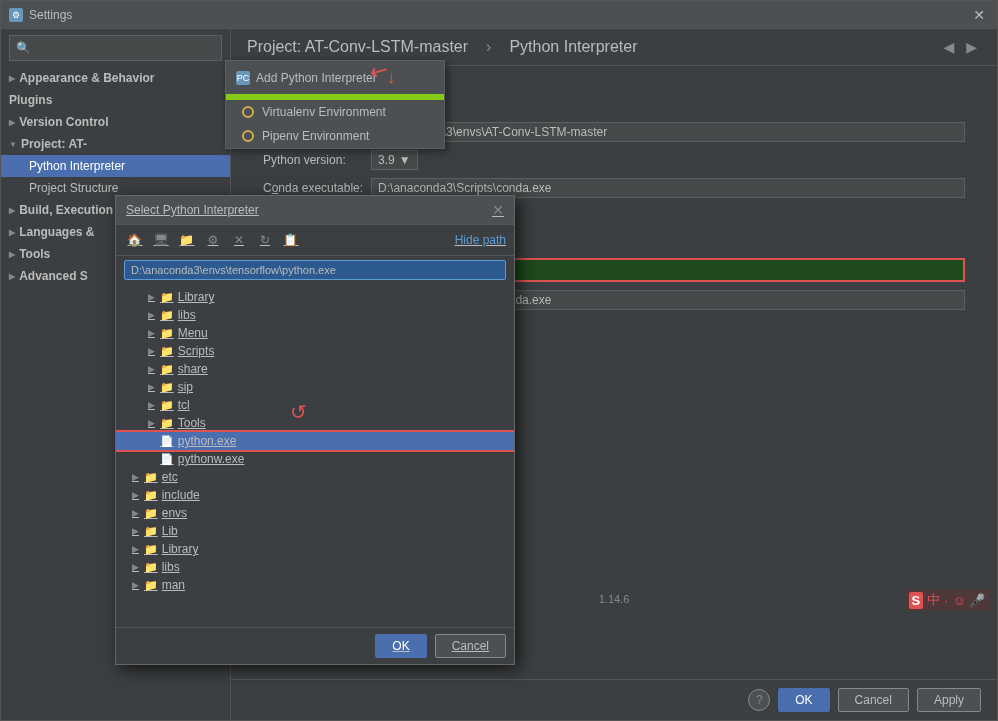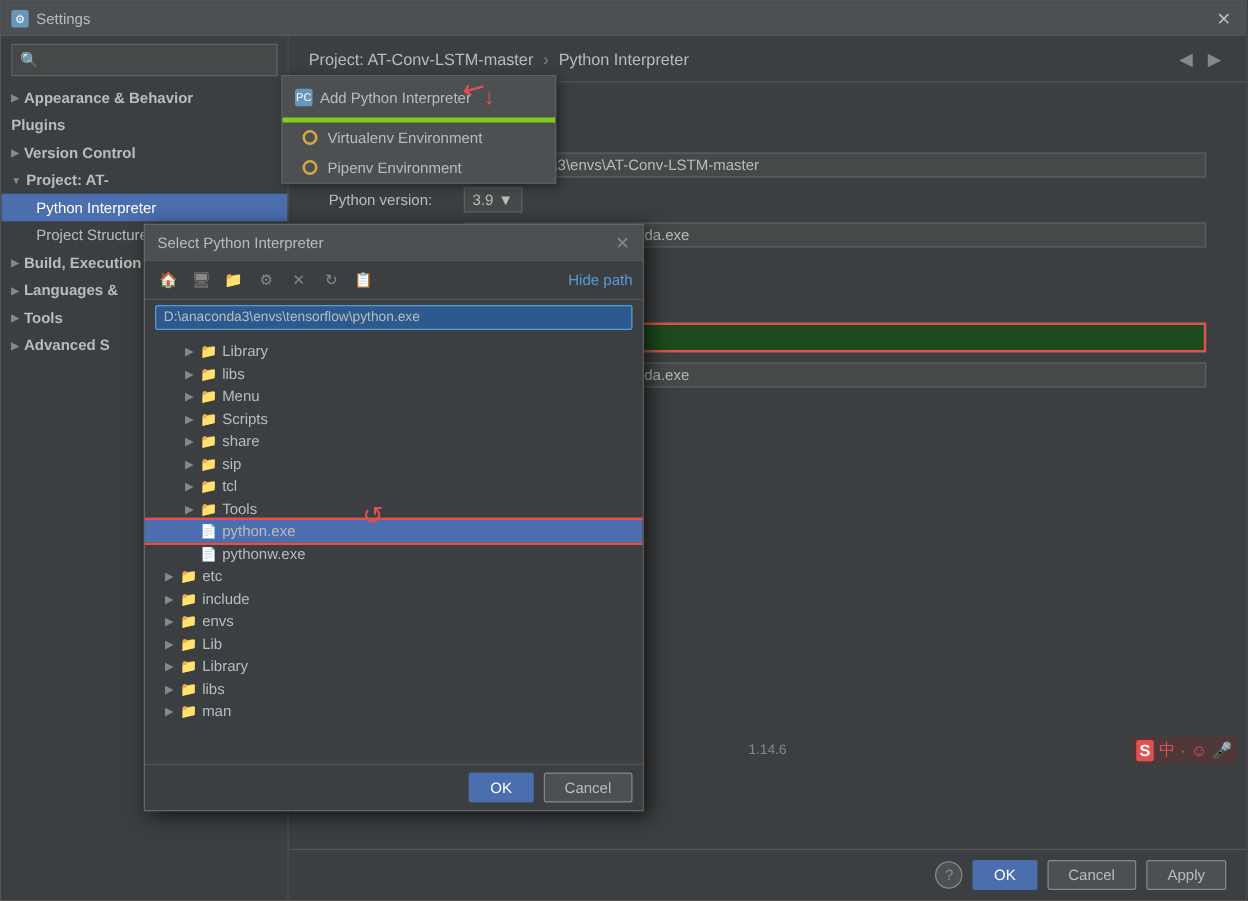--- a/index.html
+++ b/index.html
@@ -136,24 +136,24 @@
       padding: 8px 16px;
       background: #3c3f41;
       border-bottom: 1px solid #555;
       display: flex;
       align-items: center;
       gap: 8px;
     }
 
     .breadcrumb {
       color: #bbbbbb;
-      font-size: 13px;
-      display: flex;
-      align-items: center;
-      gap: 8px;
+      font-size: 16px;
+      display: flex;
+      align-items: center;
+      gap: 18px;
     }
 
     .breadcrumb-arrow {
       color: #888;
     }
 
     .panel-nav {
       display: flex;
       gap: 4px;
       margin-left: auto;
@@ -182,21 +182,21 @@
       width: 220px;
       background: #4c5052;
       border: 1px solid #5e6060;
       z-index: 10;
       box-shadow: 2px 2px 8px rgba(0,0,0,0.5);
     }
 
     .dropdown-header {
       padding: 6px 10px;
       background: #4c5052;
-      border-bottom: 4px solid #84cc16;
+      border-bottom: 6px solid #84cc16;
       color: #bbbbbb;
       font-size: 12px;
       display: flex;
       align-items: center;
       gap: 6px;
     }
 
     .dropdown-header-icon {
       width: 14px; height: 14px;
       background: #6897bb;
@@ -286,30 +286,31 @@
       display: flex;
       align-items: center;
       gap: 6px;
       color: #bbbbbb;
       font-size: 12px;
     }
 
     
     .select-interp-dialog {
       position: absolute;
-      top: 179px;
+      top: 195px;
       left: 115px;
       width: 400px;
       height: 470px;
       background: #3c3f41;
       border: 1px solid #666;
       box-shadow: 4px 4px 16px rgba(0,0,0,0.7);
       z-index: 20;
       display: flex;
       flex-direction: column;
+      text-decoration: underline;
     }
 
     .dialog-title-bar {
       background: #4c5052;
       padding: 6px 10px;
       display: flex;
       align-items: center;
       justify-content: space-between;
       border-bottom: 1px solid #555;
     }

